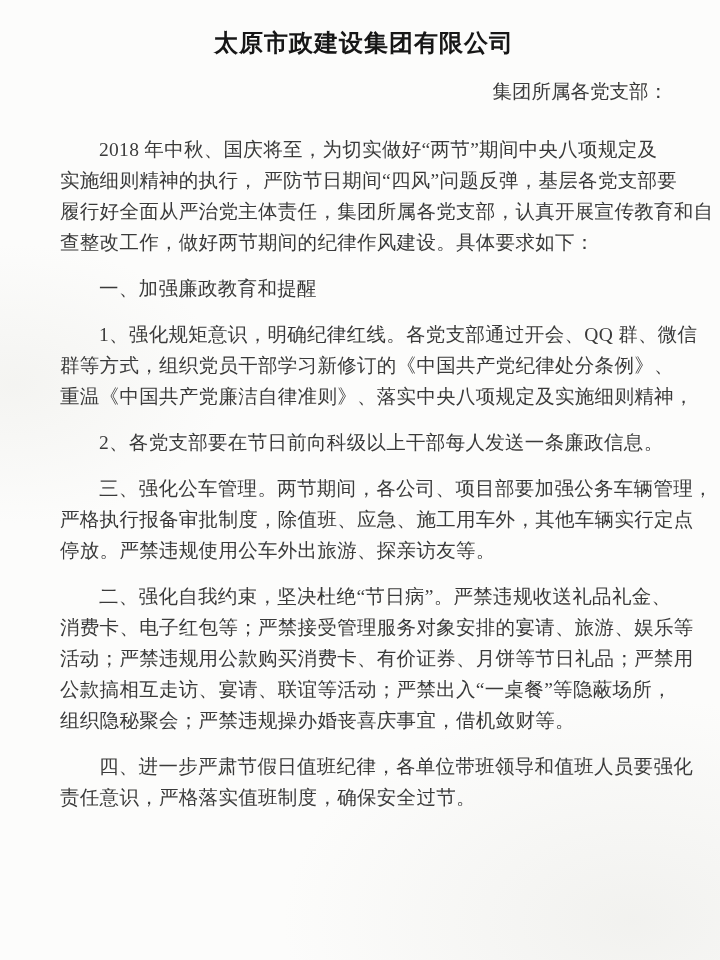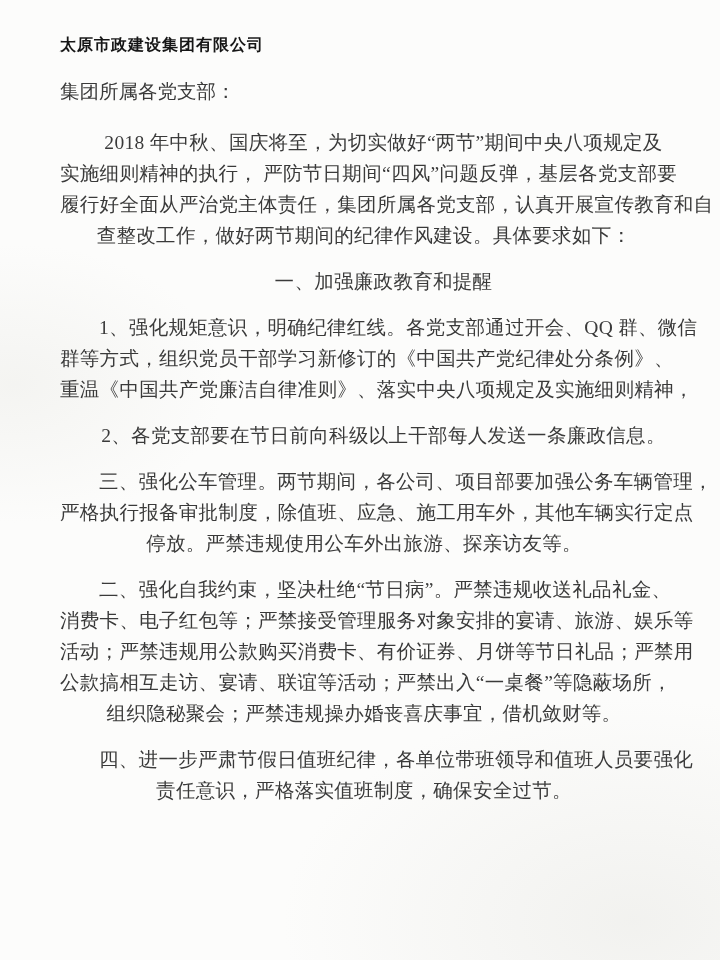--- a/index.html
+++ b/index.html
@@ -16,47 +16,48 @@
     padding: 30px 52px 0 60px;
     background:
       radial-gradient(ellipse 500px 320px at 88% 96%, rgba(233,233,229,0.55), rgba(0,0,0,0) 70%),
       radial-gradient(ellipse 300px 200px at 2% 40%, rgba(236,236,232,0.5), rgba(0,0,0,0) 70%),
       #fcfcfb;
     overflow: hidden;
     font-family: "Liberation Serif", "DejaVu Serif", serif;
     color: #383838;
   }
   .title {
-    font-family: Liberation Serif, serif;
+    text-align: center;
+    font-family: Liberation Mono, monospace;
     font-weight: bold;
-    font-size: 16px;
+    font-size: 24px;
     line-height: 30px;
     color: #161616;
     letter-spacing: 1px;
     margin-bottom: 16px;
   }
   .title.subtitle {
     margin-bottom: 48px;
   }
   .salutation {
     font-size: 19.5px;
     line-height: 31px;
-    margin-bottom: 20px;
+    margin-bottom: 27px;
     color: #3a3a3a;
+    text-align: right;
   }
   .para {
     margin-bottom: 15px;
   }
   .line {
     font-size: 19.5px;
     line-height: 31px;
     white-space: nowrap;
     color: #3a3a3a;
     letter-spacing: 0.3px;
-    text-align: center;
   }
   .line.indent {
     padding-left: 39px;
   }
 </style>
 </head>
 <body>
 
 <div class="page">
 

